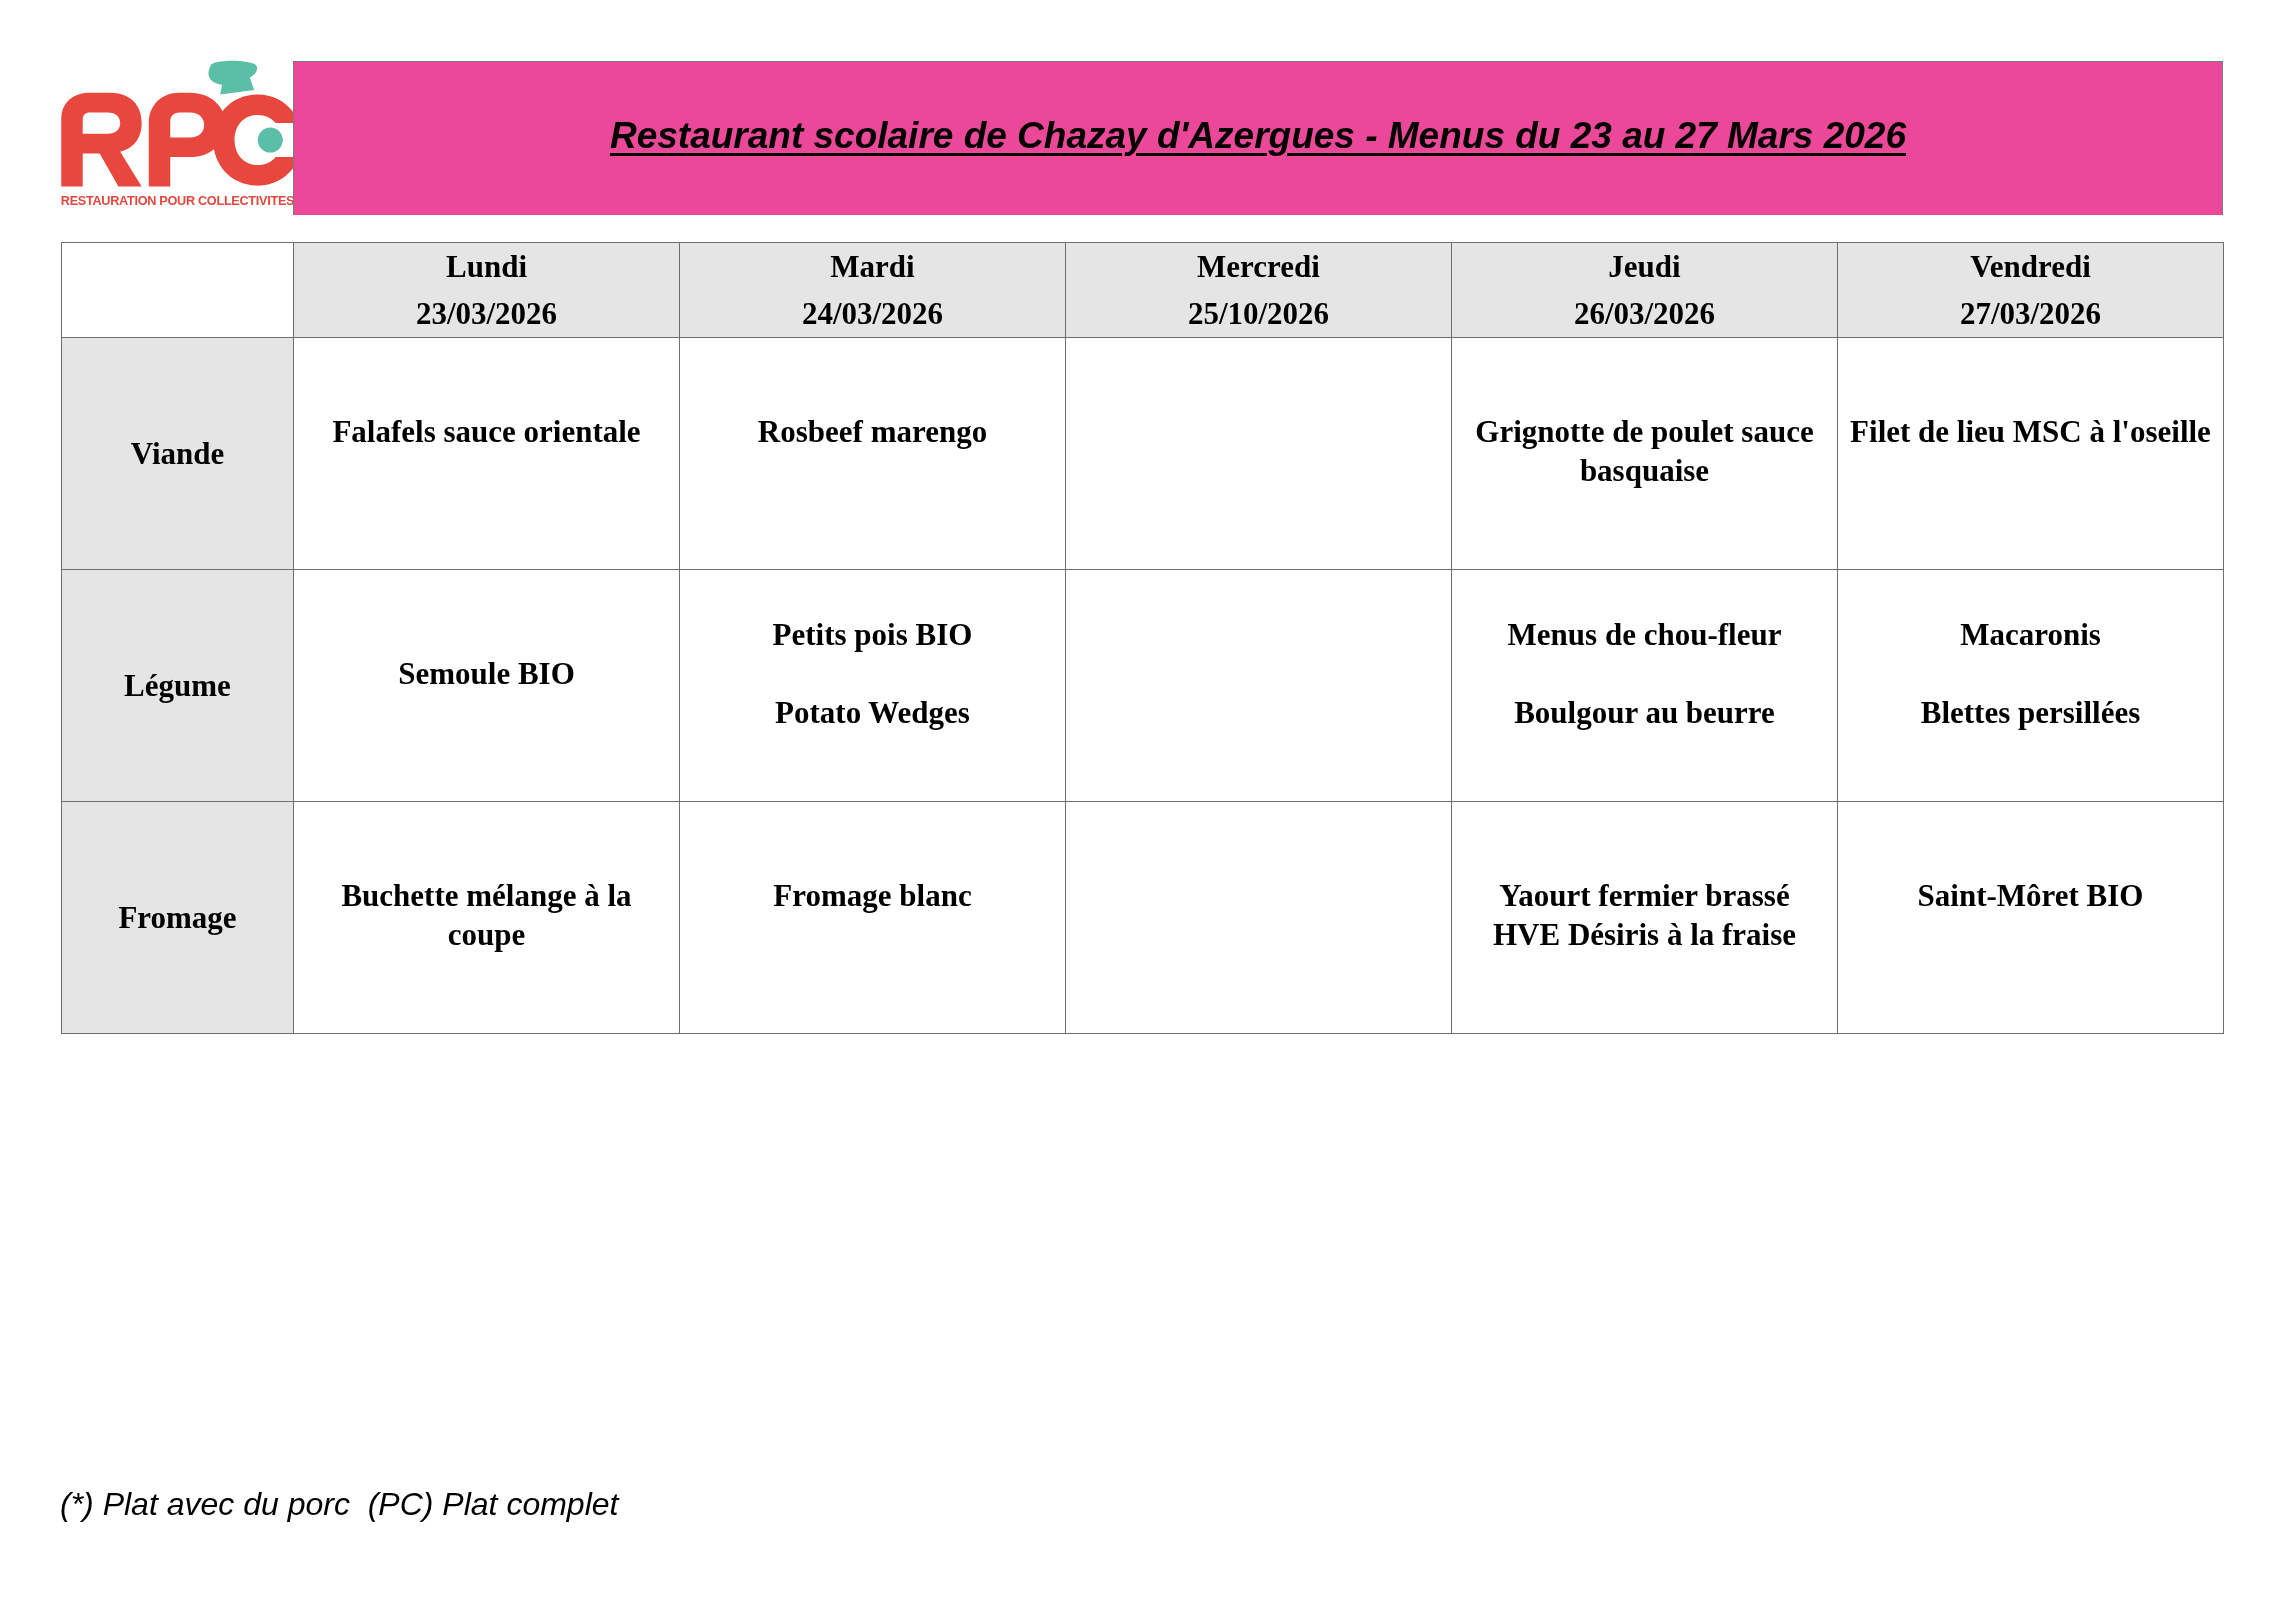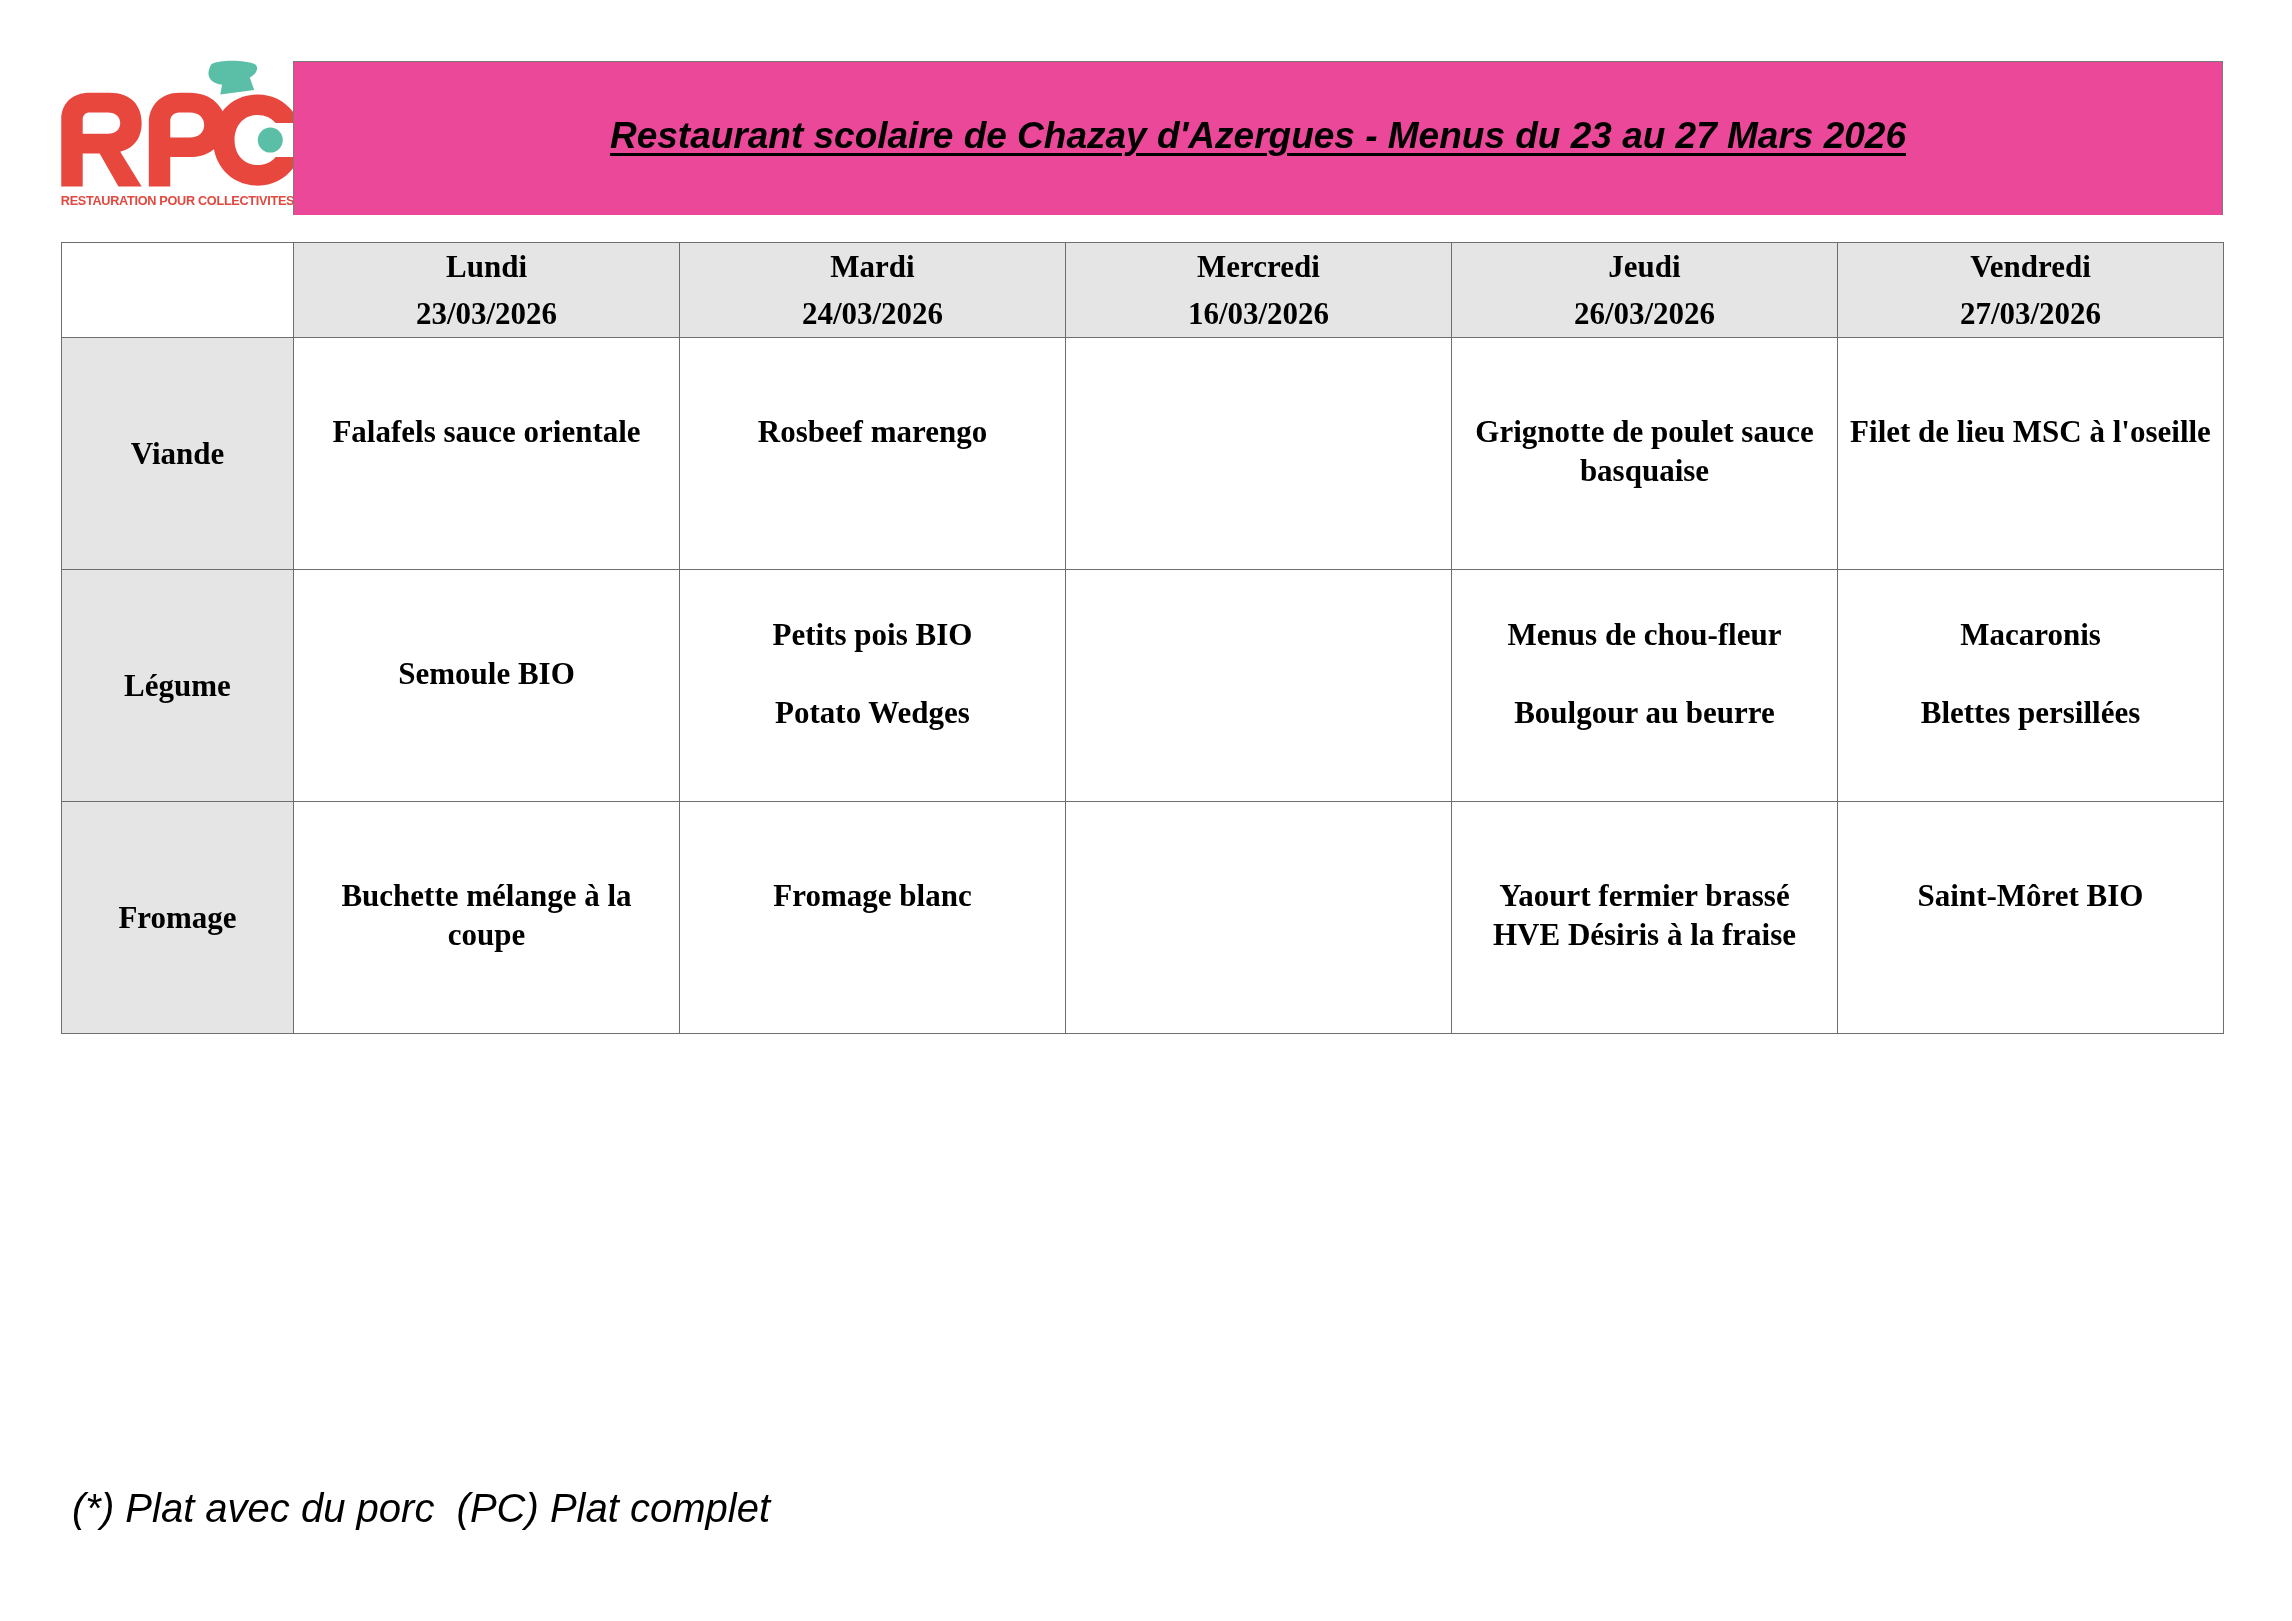--- a/index.html
+++ b/index.html
@@ -23,22 +23,22 @@
   tr.head { height:93px; }
   tr.head th.corner { background:#ffffff; }
   tr.head th.day { background:#e5e5e5; line-height:47px; vertical-align:top; padding-top:0px; }
   tr.head th.day div { height:47px; }
   tr.body { height:232px; }
   tr.body th.row-label { background:#e5e5e5; vertical-align:middle; }
   tr.body td { background:#ffffff; vertical-align:top; padding:74px 10.7px 0 10.7px; line-height:39px; }
   tr.body.centered td { vertical-align:middle; padding:0 10.7px 25px 10.7px; }
   td .item { display:block; }
   td .gap { display:block; height:39px; }
-  .footer { position:absolute; left:72px; top:1486px; font-family:"Liberation Sans", sans-serif;
-    font-style:italic; font-size:40px; color:#000; white-space:pre; }
+  .footer { position:absolute; left:60px; top:1486px; font-family:"Liberation Sans", sans-serif;
+    font-style:italic; font-size:32px; color:#000; white-space:pre; }
 </style>
 </head>
 <body>
 
 <div class="logo">
   <svg width="235" height="134" viewBox="0 0 262 150">
 
     <path d="M170 8 C182 2 210 4 219 8 C224 12 220 20 213 23 L218 37 L180 42 L182 31 C170 30 162 22 170 8 Z" fill="#5bbfa8"></path>
 
     <path d="M2 145 L2 70 C2 52 14 40 34 40 L56 40 C80 40 92 54 92 74 C92 92 82 103 68 106 L92 145 L66 145 L45 108 L26 108 L26 145 Z M26 86 L54 86 C63 86 68 81 68 74 C68 67 63 62 54 62 L34 62 C29 62 26 65 26 70 Z" fill="#e8473e"></path>
@@ -71,21 +71,21 @@
     <th class="day">
       <div>Lundi</div>
       <div>23/03/2026</div>
     </th>
     <th class="day">
       <div>Mardi</div>
       <div>24/03/2026</div>
     </th>
     <th class="day">
       <div>Mercredi</div>
-      <div>16/03/2026</div>
+      <div>25/10/2026</div>
     </th>
     <th class="day">
       <div>Jeudi</div>
       <div>26/03/2026</div>
     </th>
     <th class="day">
       <div>Vendredi</div>
       <div>27/03/2026</div>
     </th>
   </tr>

